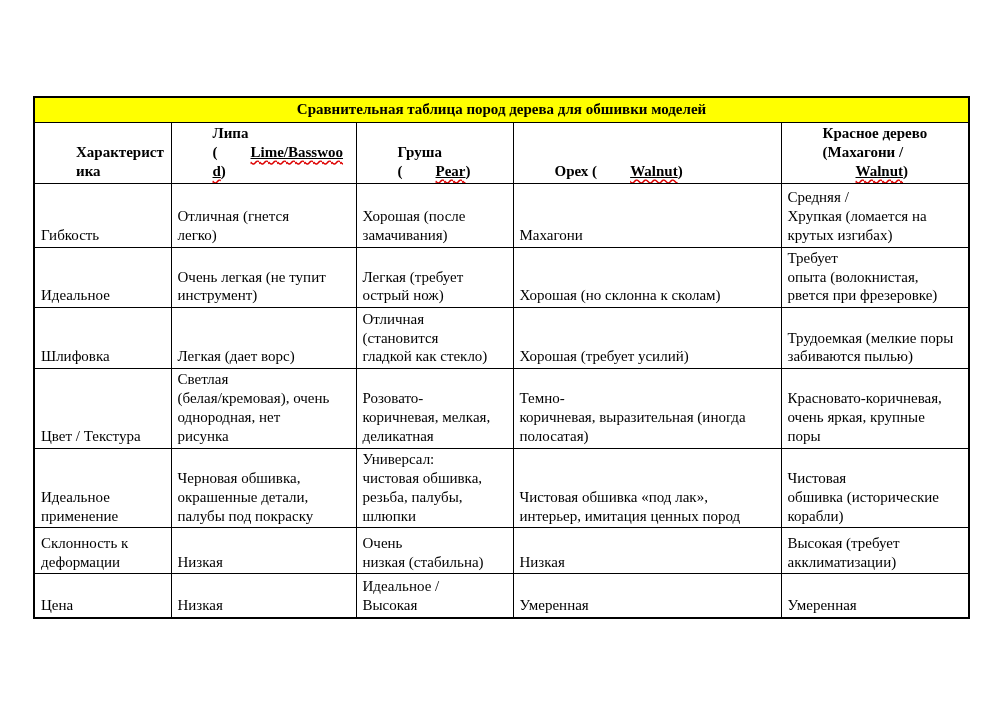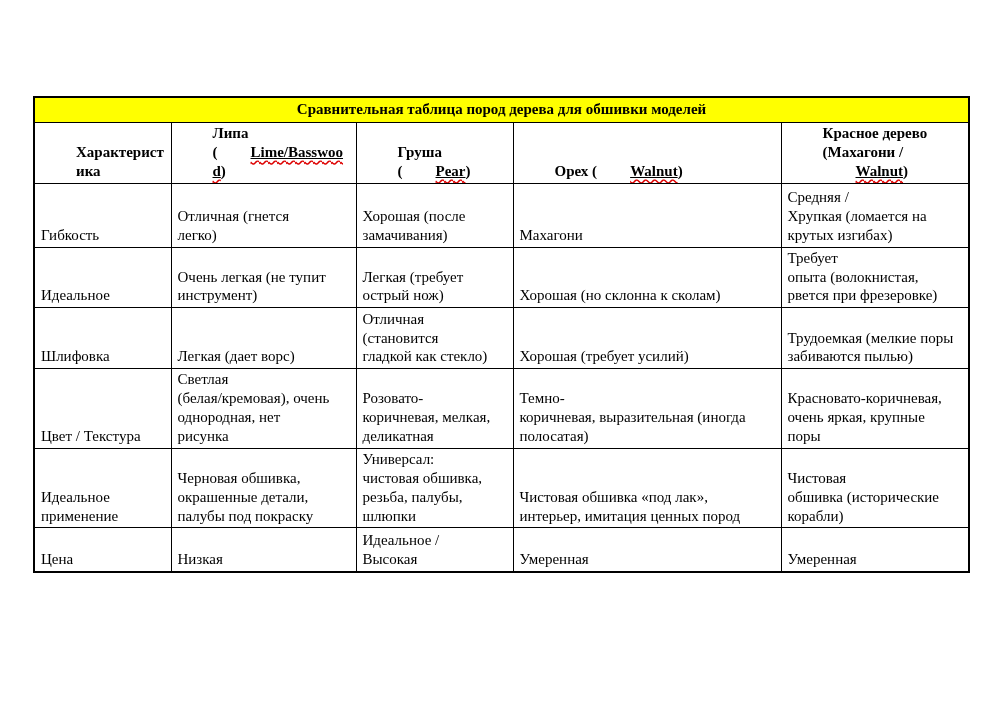--- a/index.html
+++ b/index.html
@@ -142,20 +142,30 @@
           <td>Универсал:
 чистовая обшивка,
 резьба, палубы,
 шлюпки</td>
           <td>Чистовая обшивка «под лак»,
 интерьер, имитация ценных пород</td>
           <td>Чистовая
 обшивка (исторические
 корабли)</td>
         </tr>
+        <tr style="height: 46px;">
+          <td>Склонность к
+деформации</td>
+          <td>Низкая</td>
+          <td>Очень
+низкая (стабильна)</td>
+          <td>Низкая</td>
+          <td>Высокая (требует
+акклиматизации)</td>
+        </tr>
         <tr style="height: 44px;">
           <td>Цена</td>
           <td>Низкая</td>
           <td>Идеальное /
 Высокая</td>
           <td>Умеренная</td>
           <td>Умеренная</td>
         </tr>
       </tbody>
   </table>

